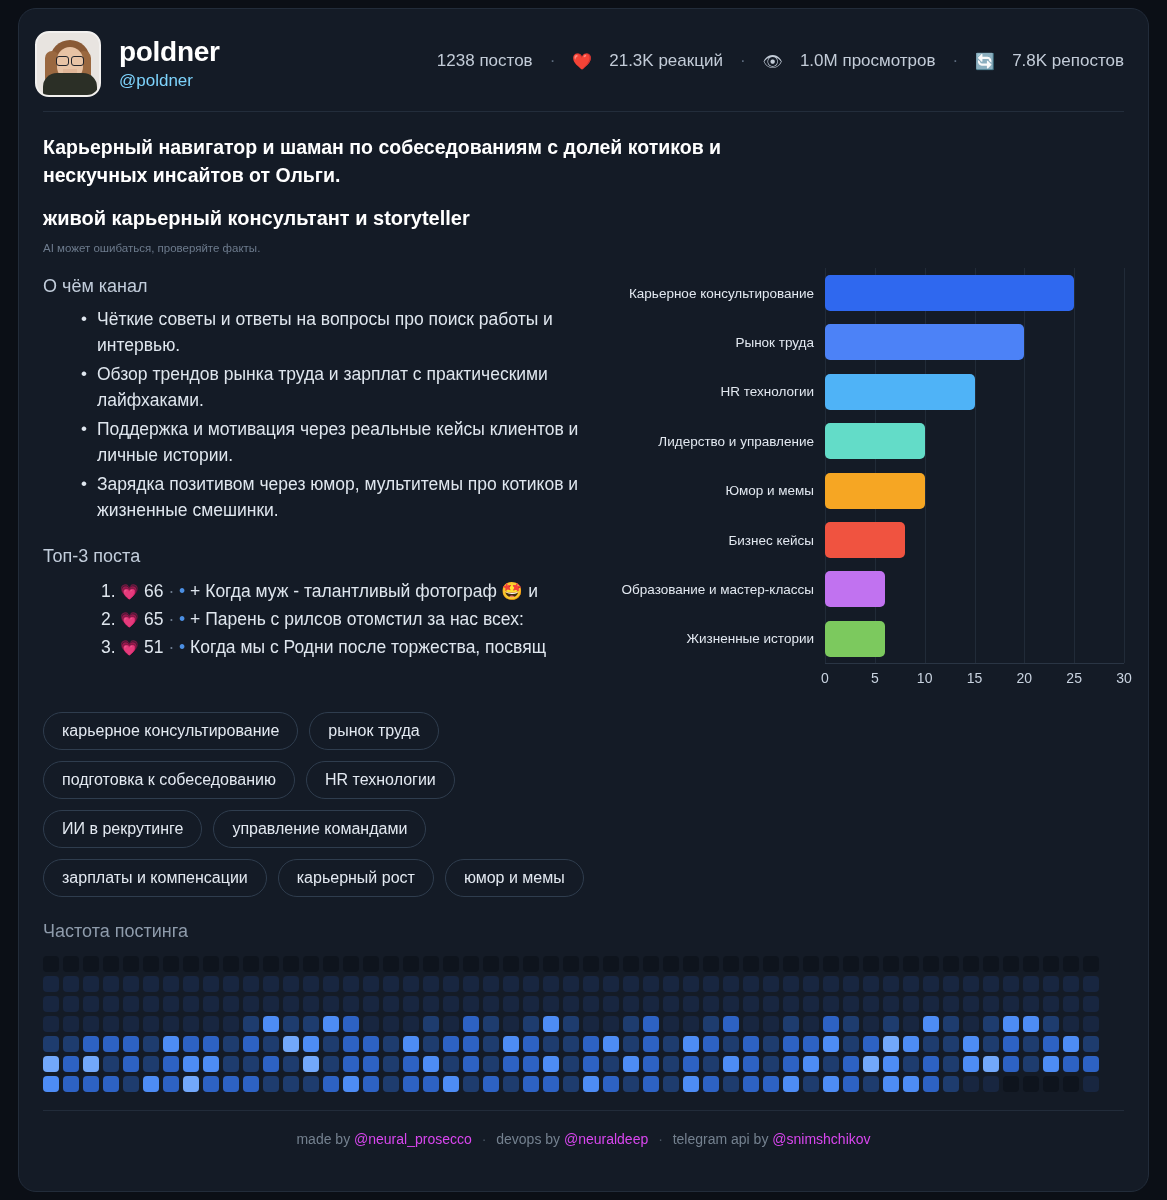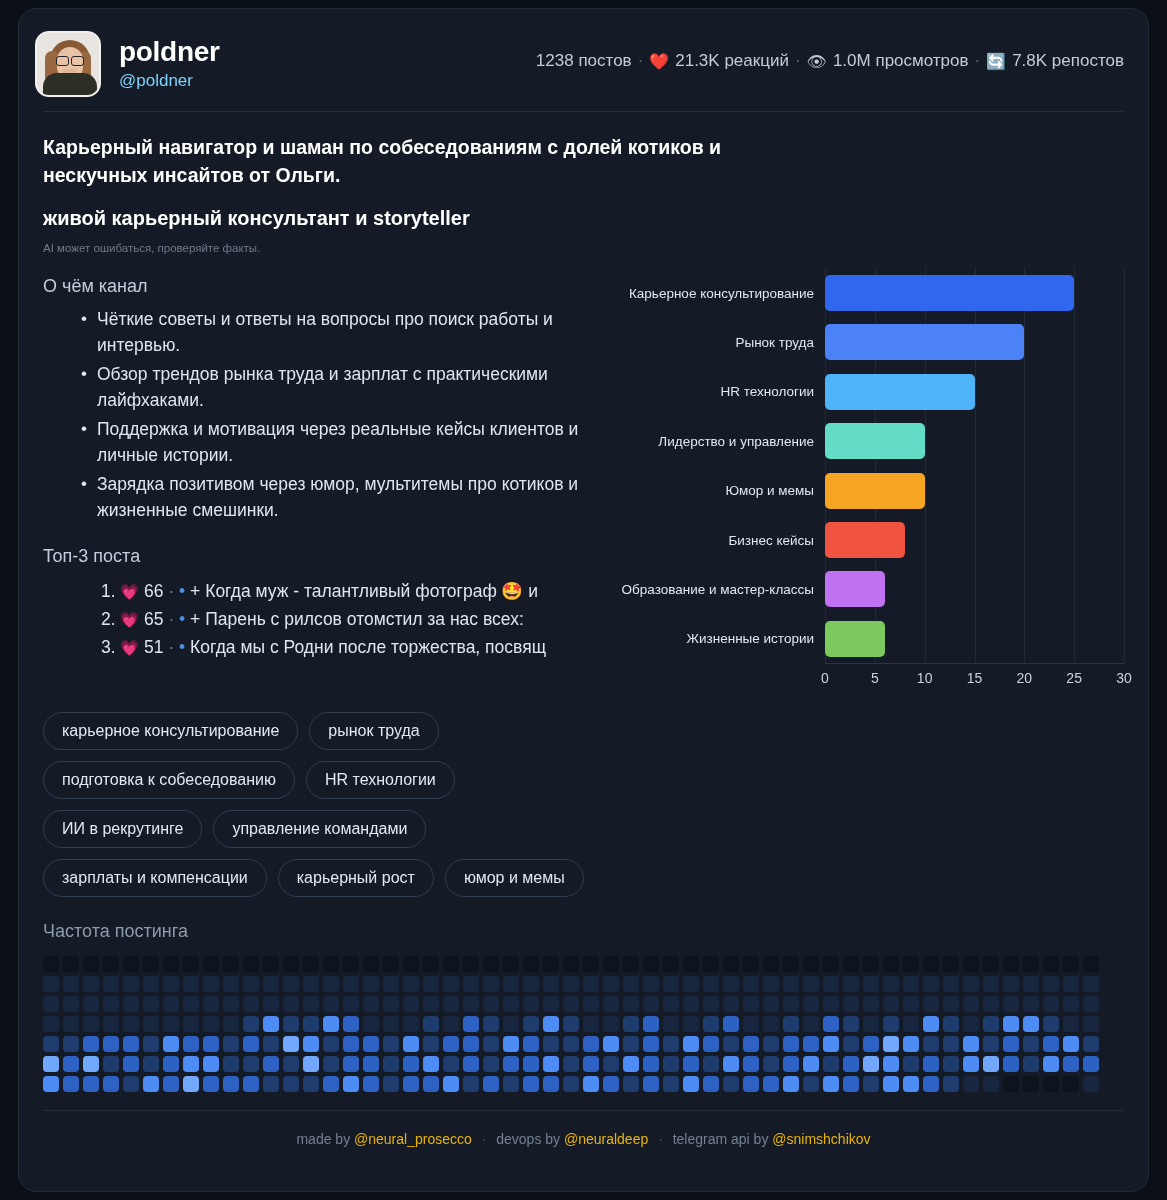--- a/index.html
+++ b/index.html
@@ -68,21 +68,21 @@
     background:#e0b698;
   }
   .names { margin-left: 18px; }
   .uname {
     font-size: 28px; font-weight: bold; color: #ffffff;
     letter-spacing: -0.3px; line-height: 1.1;
   }
   .handle { font-size: 17px; color: #7dd3fc; margin-top: 3px; }
   .stats {
     margin-left: auto; font-size: 17px; color: #c3ccd8;
-    white-space: nowrap; display: flex; align-items: flex-end; gap: 6px;
+    white-space: nowrap; display: flex; align-items: flex-end; gap: 17px;
     padding-bottom: 6px;
   }
   .stats .sep { color: #5d6b7d; }
   .stats .em { font-size: 16px; }
   .divider {
     height: 1px; background: #232d3b;
     margin: 10px 24px 0 24px;
   }
 
   
@@ -191,21 +191,21 @@
 
   
   .foot-div {
     height: 1px; background: #222c3a;
     margin: 18px 24px 0 24px;
   }
   .footer {
     text-align: center; font-size: 14px; color: #74818f;
     padding-top: 20px;
   }
-  .footer a { color: #eab308; text-decoration: none; }
+  .footer a { color: #d946ef; text-decoration: none; }
   .footer .fsep { color: #4a5663; padding: 0 6px; }
 </style>
 </head>
 <body>
 
 <div class="card">
 
   <div class="header">
     <div class="avatar">
       <div class="av-hair"></div>

